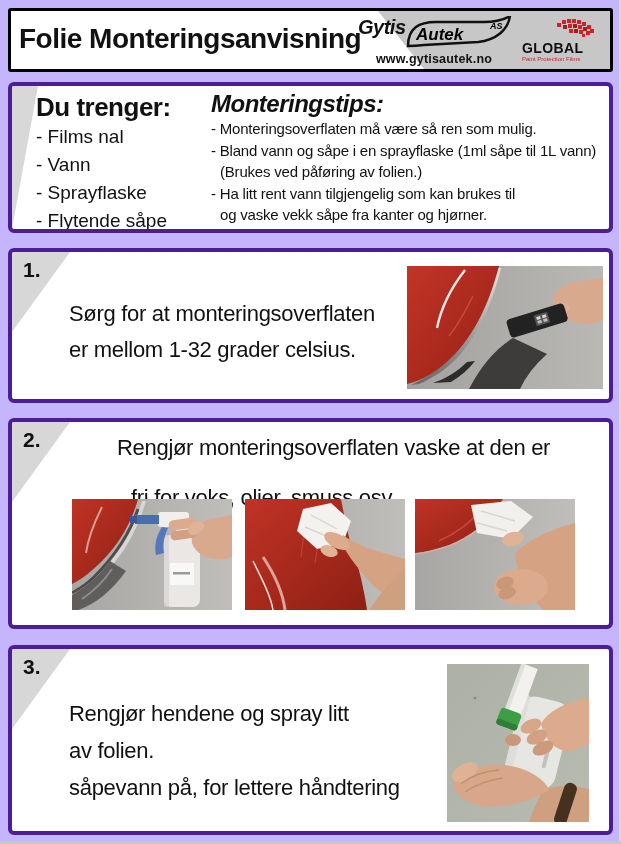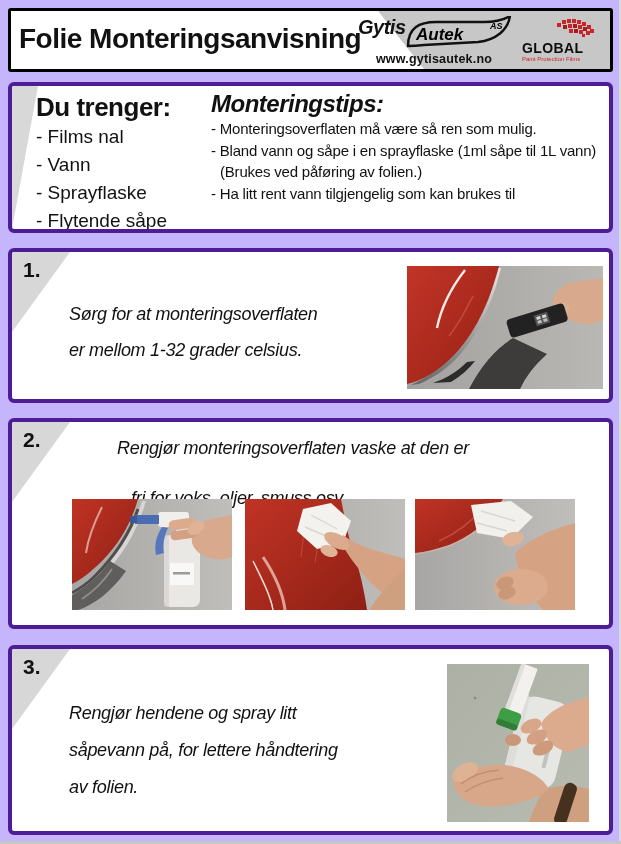--- a/index.html
+++ b/index.html
@@ -59,21 +59,21 @@
   .tip-line.cont { padding-left:9px; }
 
   .step1 { top:248px; height:155px; }
   .step2 { top:418px; height:211px; }
   .step3 { top:645px; height:190px; }
   .corner {
     position:absolute; left:0; top:0; width:58px; height:80px;
     background:#d7d7d7; clip-path:polygon(0 0, 100% 0, 0 100%);
   }
   .stepnum { position:absolute; left:11px; top:6px; font-size:21px; font-weight:bold; }
-  .step-text { position:absolute; font-size:18px; letter-spacing:-0.3px;font-style:italic; }
+  .step-text { position:absolute; font-size:22px; letter-spacing:-0.3px; }
   .step-text .line { white-space:nowrap; }
   .t1 { left:57px; top:44px; line-height:36px; }
   .t2 { left:105px; top:9px;  line-height:34px; }
   .t2 .line2 { padding-left:14px;margin-top:16px; }
   .t3 { left:57px; top:46px; line-height:37px; }
 
   .photo { position:absolute; display:block; }
   .p1 { left:395px; top:14px; width:196px; height:123px; }
   .p2a { left:60px;  top:77px; width:160px; height:111px; }
   .p2b { left:233px; top:77px; width:160px; height:111px; }
@@ -137,20 +137,21 @@
       <div class="req-item">- Vann</div>
       <div class="req-item">- Sprayflaske</div>
       <div class="req-item">- Flytende såpe</div>
     </div>
     <div class="tips">
       <div class="tips-title">Monteringstips:</div>
       <div class="tip-line">- Monteringsoverflaten må være så ren som mulig.</div>
       <div class="tip-line">- Bland vann og såpe i en sprayflaske (1ml såpe til 1L vann)</div>
       <div class="tip-line cont">(Brukes ved påføring av folien.)</div>
       <div class="tip-line">- Ha litt rent vann tilgjengelig som kan brukes til</div>
+      <div class="tip-line cont">og vaske vekk såpe fra kanter og hjørner.</div>
     </div>
   </div>
 
   <div class="panel step1">
     <div class="corner"></div>
     <div class="stepnum">1.</div>
     <div class="step-text t1">
       <div class="line">Sørg for at monteringsoverflaten</div>
       <div class="line">er mellom 1-32 grader celsius.</div>
     </div>
@@ -258,22 +259,22 @@
       <ellipse cx="92" cy="94" rx="9" ry="6" fill="#c89878" transform="rotate(-20 92 94)"></ellipse>
       <ellipse cx="98" cy="40" rx="11" ry="7" fill="#e0b296" transform="rotate(-15 98 40)"></ellipse>
     </svg>
   </div>
 
   <div class="panel step3">
     <div class="corner"></div>
     <div class="stepnum">3.</div>
     <div class="step-text t3">
       <div class="line">Rengjør hendene og spray litt</div>
+      <div class="line">av folien.</div>
       <div class="line">såpevann på, for lettere håndtering</div>
-      <div class="line">av folien.</div>
     </div>
     <svg class="photo p3" viewBox="0 0 142 158" preserveAspectRatio="none">
       <defs>
         <linearGradient id="bg3" x1="0" y1="0" x2="1" y2="1">
           <stop offset="0" stop-color="#adb0a5"></stop>
             <stop offset="1" stop-color="#b8bbb0"></stop>
         </linearGradient>
       </defs>
       <rect width="142" height="158" fill="url(#bg3)"></rect>
       <circle cx="28" cy="34" r="1.5" fill="#8a8d82"></circle>

